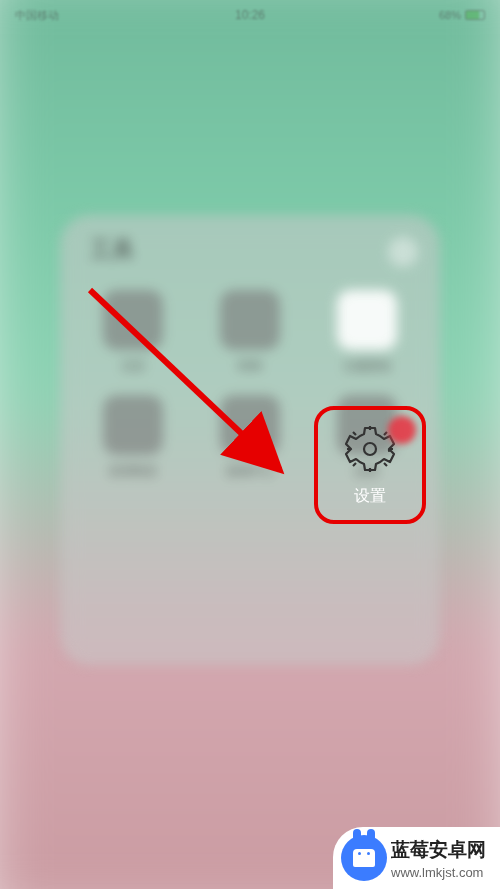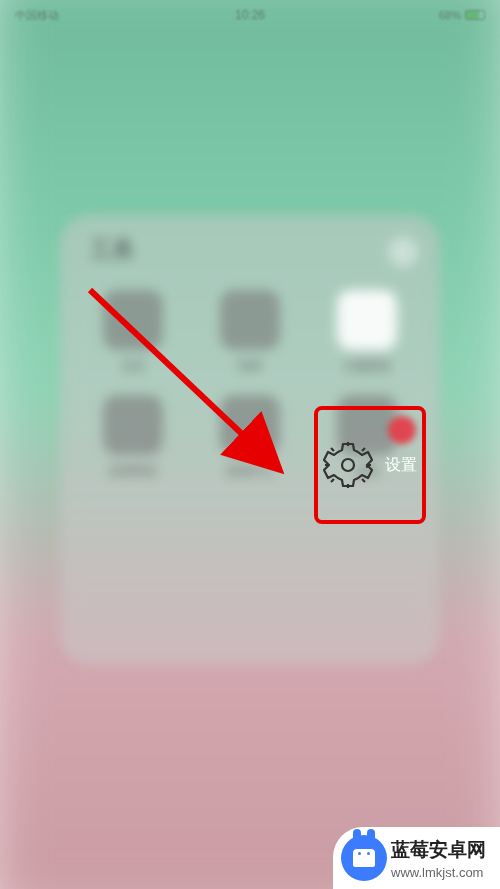--- a/index.html
+++ b/index.html
@@ -119,24 +119,24 @@
       font-size: 12px;
       color: #555;
     }
     .highlight-box {
       position: absolute;
       left: 314px;
       top: 406px;
       width: 112px;
       height: 118px;
       border: 4px solid #e60000;
-      border-radius: 8px;
+      border-radius: 20px;
       z-index: 10;
       display: flex;
-      flex-direction: row;
+      flex-direction: column;
       align-items: center;
       justify-content: center;
       gap: 12px;
     }
     .settings-icon-svg {
       width: 50px;
       height: 50px;
     }
     .settings-label {
       color: #fff;

